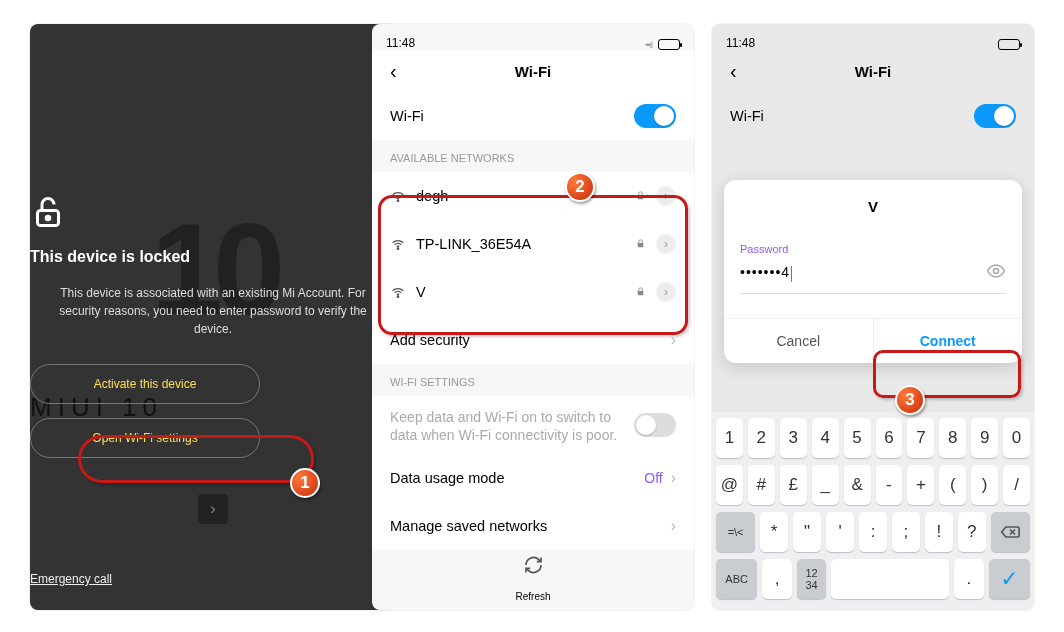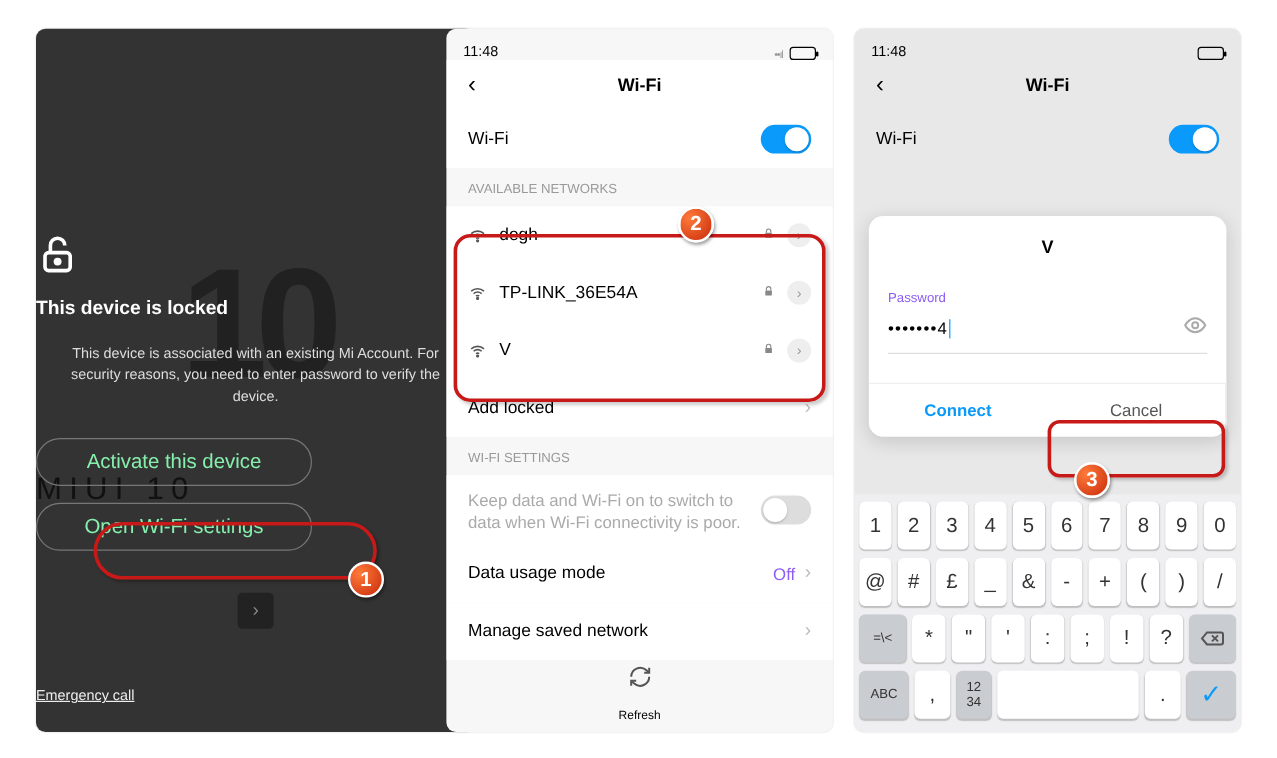--- a/index.html
+++ b/index.html
@@ -6,21 +6,21 @@
   body { background: #fff; width: 1064px; height: 632px; position: relative; }
   .phone { position: absolute; border-radius: 8px; overflow: hidden; box-shadow: 0 0 0 1px rgba(0,0,0,0.05); }
   
   
   .s1 { left: 30px; top: 24px; width: 366px; height: 586px; background: #333; color: #fff; display:flex; flex-direction:column; align-items:flex-start; }
   .s1 .bg10 { position:absolute; top:170px; left:50%; transform:translateX(-50%); font-size:130px; font-weight:700; color:#000; opacity:0.35; letter-spacing:-10px; }
   .s1 .lock { margin-top:170px; position:relative; z-index:2; }
   .s1 .lock svg { width:36px; height:36px; }
   .s1 .title { margin-top:14px; font-size:16px; font-weight:600; position:relative; z-index:2; }
   .s1 .desc { margin-top:18px; font-size:12px; text-align:center; line-height:1.5; padding:0 24px; position:relative; z-index:2; color:#ddd;}
-  .s1 .btn { margin-top:14px; width:230px; height:40px; border:1px solid #777; border-radius:22px; background:transparent; color:#86efac; font-size:17px; display:flex; align-items:center; justify-content:center; position:relative; z-index:2;}
+  .s1 .btn { margin-top:14px; width:230px; height:40px; border:1px solid #777; border-radius:22px; background:transparent; color:#fde047; font-size:12px; display:flex; align-items:center; justify-content:center; position:relative; z-index:2;}
   .s1 .btn.first { margin-top:26px; }
   .s1 .miui { position:absolute; top:368px; font-size:26px; color:#111; letter-spacing:6px; font-weight:300; z-index:1;}
   .s1 .chev { position:absolute; top:470px; left:50%; transform:translateX(-50%); width:30px; height:30px; background:#222; border-radius:4px; display:flex; align-items:center; justify-content:center; z-index:1; color:#888;}
   .s1 .emerg { position:absolute; bottom:24px; font-size:12px; text-decoration:underline; color:#eee; z-index:2;}
   
   .hl1 { position:absolute; left:78px; top:435px; width:236px; height:48px; border:3px solid #c81919; border-radius:24px; z-index:5; box-shadow: 2px 2px 3px rgba(0,0,0,0.3);}
   
   
   .s2 { left: 372px; top: 24px; width: 322px; height: 586px; background: #f7f7f7; color: #000; }
   .status { height:26px; display:flex; align-items:flex-end; padding:0 14px; font-size:12px; font-weight:400; }
@@ -174,39 +174,39 @@
       </span>
     <span class="lbl">V</span>
     <span class="lock-ic"><svg width="11" height="11" viewBox="0 0 24 24" fill="#888">
           <rect x="6" y="11" width="12" height="9" rx="1"></rect>
           <path d="M8 11V8a4 4 0 0 1 8 0v3" fill="none" stroke="#888" stroke-width="2"></path>
         </svg></span>
     <span class="chv">›</span>
   </div>
 
   <div class="row">
-    <span class="lbl">Add locked</span>
+    <span class="lbl">Add security</span>
     <span class="chv2">›</span>
   </div>
   <div class="sect">WI-FI SETTINGS</div>
   <div class="row wifi-row">
     <div class="col">
       <div class="sub">Keep data and Wi-Fi on to switch to data when Wi-Fi connectivity is poor.</div>
     </div>
     <span class="toggle off">
         <span class="knob"></span>
       </span>
   </div>
   <div class="row">
     <span class="lbl">Data usage mode</span>
     <span class="val">Off</span>
     <span class="chv2">›</span>
   </div>
   <div class="row">
-    <span class="lbl">Manage saved network</span>
+    <span class="lbl">Manage saved networks</span>
     <span class="chv2">›</span>
   </div>
   <div class="refresh">
     <svg viewBox="0 0 24 24" fill="none" stroke="#555" stroke-width="2">
         <path d="M3 12a9 9 0 0 1 15-6.7L21 8"></path>
         <path d="M21 3v5h-5"></path>
         <path d="M21 12a9 9 0 0 1-15 6.7L3 16"></path>
         <path d="M3 21v-5h5"></path>
       </svg>
     <div class="t">Refresh</div>
@@ -236,22 +236,22 @@
     <div class="mttl">V</div>
     <div class="plbl">Password</div>
     <div class="pfield">
       <span class="pval"><span>•••••••4</span><span class="cursor"></span></span>
       <span class="eye"><svg width="20" height="20" viewBox="0 0 24 24" fill="none" stroke="#aaa" stroke-width="2">
             <path d="M2 12s3.5-7 10-7 10 7 10 7-3.5 7-10 7S2 12 2 12z"></path>
             <circle cx="12" cy="12" r="3"></circle>
           </svg></span>
     </div>
     <div class="btns">
+      <div class="b cancel">Cancel</div>
       <div class="b connect">Connect</div>
-      <div class="b cancel">Cancel</div>
     </div>
   </div>
 
   <div class="kbd">
     <div class="krow" id="krow1">
         <div class="key">1</div>
         <div class="key">2</div>
         <div class="key">3</div>
         <div class="key">4</div>
         <div class="key">5</div>

